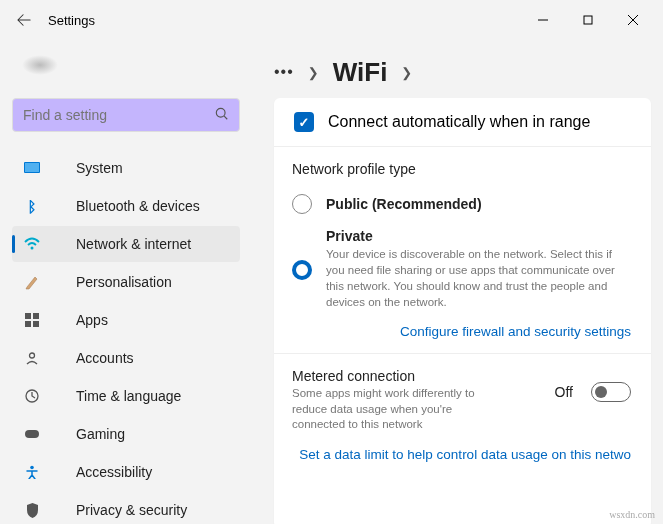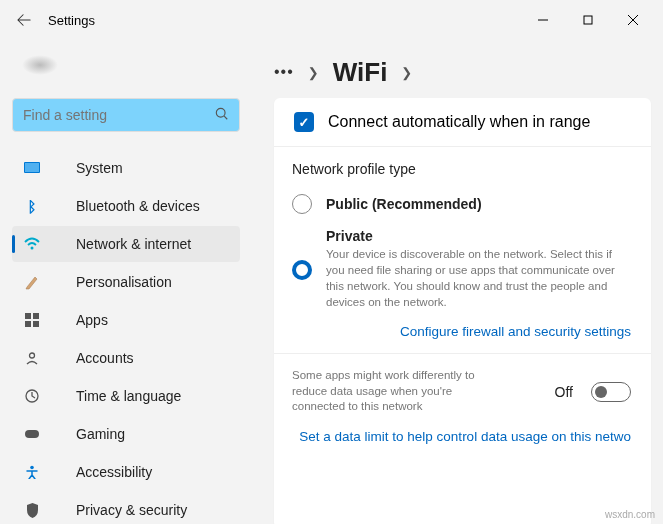--- a/index.html
+++ b/index.html
@@ -6,21 +6,21 @@
 body { width: 663px; height: 524px; background: #f3f3f3; overflow: hidden; position: relative; }
 .titlebar { height: 40px; display: flex; align-items: center; padding: 0 8px; }
 .back-btn { width: 32px; height: 32px; display:flex; align-items:center; justify-content:center; font-size:16px; color:#333; border-radius:4px; }
 .app-title { font-size: 13px; margin-left: 8px; color:#000; }
 .win-controls { margin-left:auto; display:flex; gap:0; }
 .win-btn { width:45px; height:30px; display:flex; align-items:center; justify-content:center; color:#000; font-size:10px; }
 .main { display:flex; height: calc(100% - 40px); }
 .sidebar { width: 250px; padding: 10px 10px 0 12px; overflow:hidden; }
 .avatar-row { height: 30px; display:flex; align-items:center; padding-left:10px; margin-bottom:18px; }
 .avatar { width:36px; height:20px; border-radius:50%; background: radial-gradient(ellipse at center, #bbb 0%, #f3f3f3 70%); }
-.search { display:flex; align-items:center; background:#7dd3fc; border:1px solid #ddd; border-radius:4px; height:34px; padding:0 10px; margin-bottom:18px; }
+.search { display:flex; align-items:center; background:#c4b5fd; border:1px solid #ddd; border-radius:4px; height:34px; padding:0 10px; margin-bottom:18px; }
 .search input { border:none; outline:none; flex:1; font-size:14px; background:transparent; color:#666; }
 .search-icon { font-size:13px; color:#555; }
 .nav { display:flex; flex-direction:column; gap:2px; }
 .nav-item { display:flex; align-items:center; height:36px; border-radius:4px; padding:0 10px; font-size:14px; color:#222; position:relative;gap:20px; }
 .nav-item.active { background:#e8e8e8; }
 .nav-item.active::before { content:''; position:absolute; left:0; top:9px; bottom:9px; width:3px; background:#0067c0; border-radius:2px; }
 .nav-icon { width:20px; height:20px; margin-right:14px; display:inline-flex; align-items:center; justify-content:center; font-size:15px; }
 .content { flex:1; padding: 12px 12px 0 24px; overflow:hidden; }
 .breadcrumb { display:flex; align-items:center; gap:14px; height:40px; margin-bottom:6px; }
 .dots { font-size:16px; color:#333; letter-spacing:1px; }
@@ -41,21 +41,21 @@
 .radio-desc { font-size:11.5px; color:#777; line-height:1.4; margin-top:2px; }
 .link { font-size:13.5px; color:#0067c0;text-align:right; }
 .metered { display:flex; align-items:flex-start; }
 .metered-text { flex:1; }
 .met-title { font-size:14px; color:#222; margin-bottom:2px; }
 .met-desc { font-size:11.5px; color:#777; line-height:1.35; max-width:200px; }
 .toggle-wrap { display:flex; align-items:center; gap:18px; margin-top:14px; }
 .toggle-label { font-size:14px; color:#222; }
 .toggle { width:40px; height:20px; border:1.5px solid #666; border-radius:20px; position:relative; background:#fff; }
 .toggle-knob { width:12px; height:12px; border-radius:50%; background:#666; position:absolute; left:3px; top:2.5px; }
-.watermark { position:absolute; bottom:4px; right:8px; font-size:10px; color:#aaa; }
+.watermark { position:absolute; bottom:4px; right:8px; font-size:10px; color:#aaa;font-family:Liberation Serif, serif; }
 </style>
 </head>
 <body>
 
 <div class="titlebar">
   <div class="back-btn">
     <svg width="14" height="14" viewBox="0 0 16 16">
         <path d="M15 8H2M7 2L1 8l6 6" stroke="#333" stroke-width="1.2" fill="none" stroke-linecap="round" stroke-linejoin="round"></path>
       </svg>
   </div>
@@ -214,20 +214,21 @@
             <div class="radio-label">Private</div>
             <div class="radio-desc">Your device is discoverable on the network. Select this if you need file sharing or use apps that communicate over this network. You should know and trust the people and devices on the network.</div>
           </div>
         </div>
         <div class="link" style="margin-left:-30px;margin-top:4px">Configure firewall and security settings</div>
       </div>
 
       <div class="section no-border" style="padding-left:18px;">
         <div class="metered">
           <div class="metered-text">
+            <div class="met-title">Metered connection</div>
             <div class="met-desc">Some apps might work differently to reduce data usage when you're connected to this network</div>
           </div>
           <div class="toggle-wrap">
             <span class="toggle-label">Off</span>
             <div class="toggle">
                 <div class="toggle-knob"></div>
               </div>
           </div>
         </div>
         <div class="link" style="margin-top:14px">Set a data limit to help control data usage on this netwo</div>

